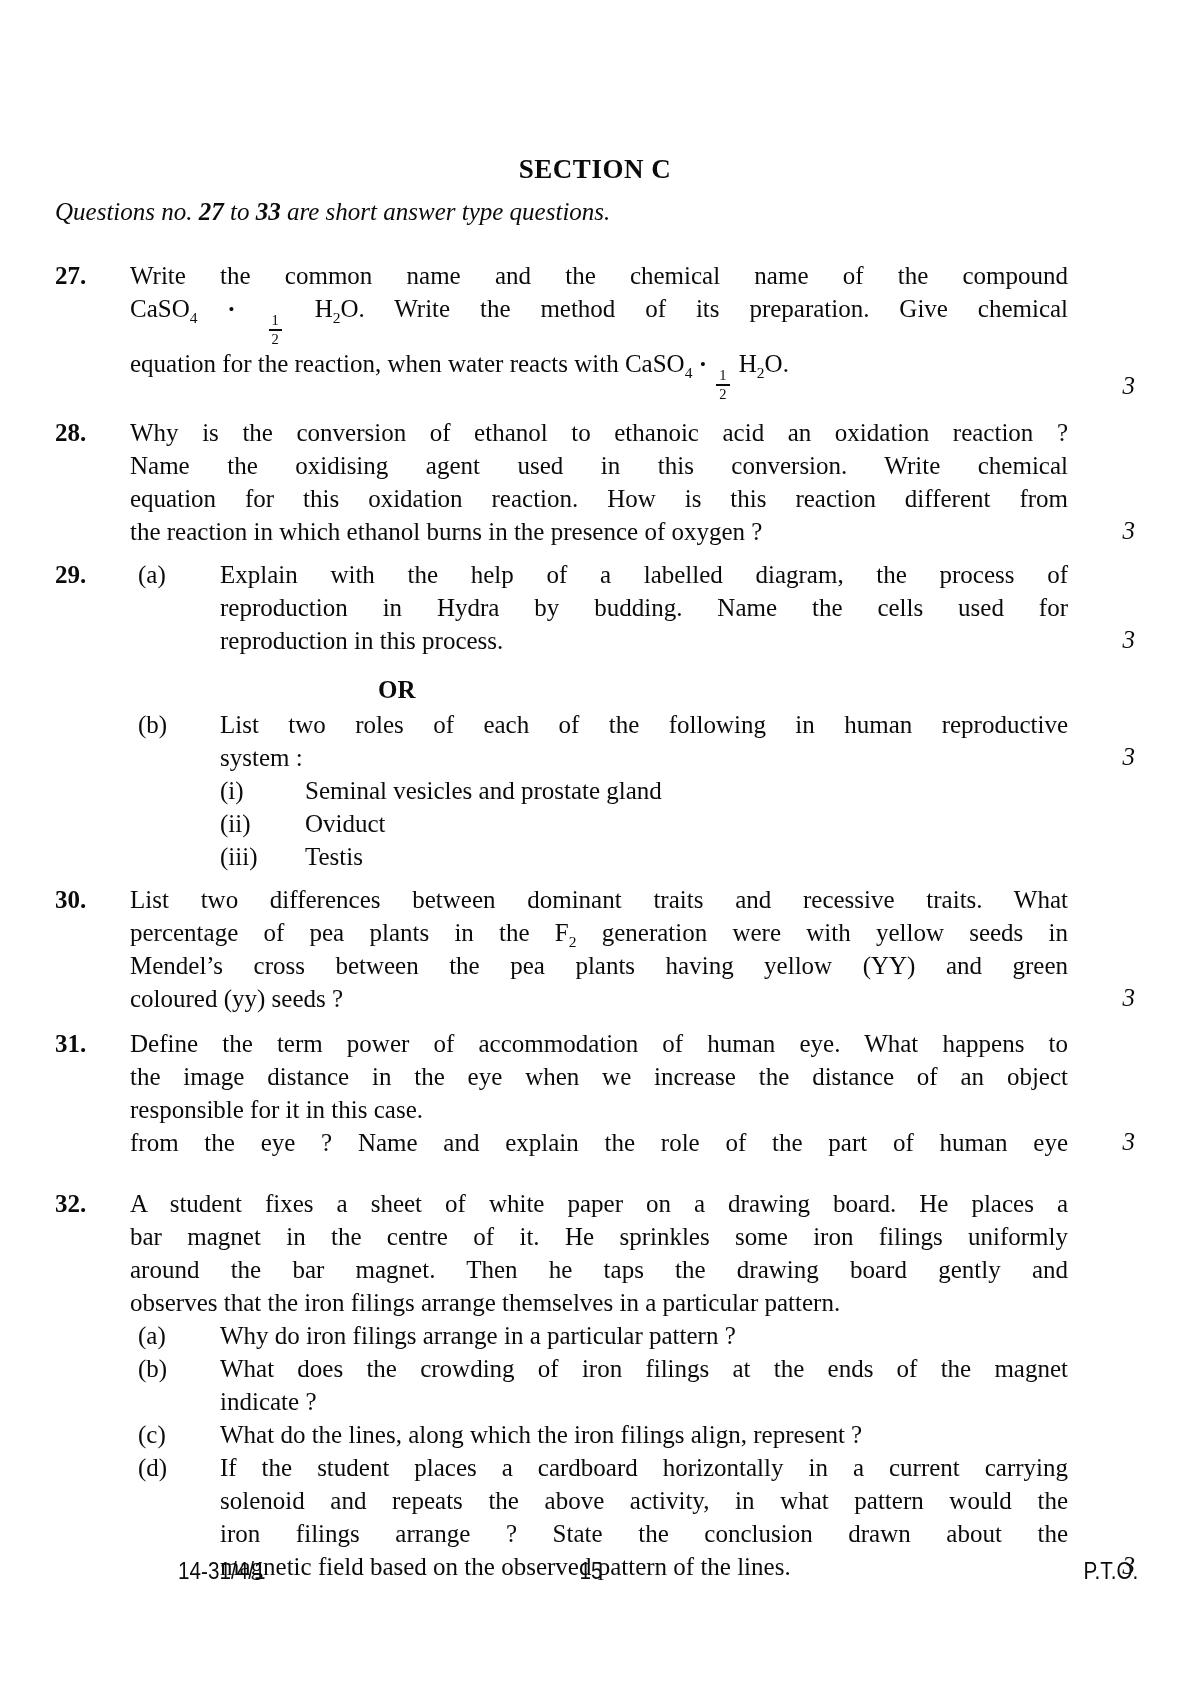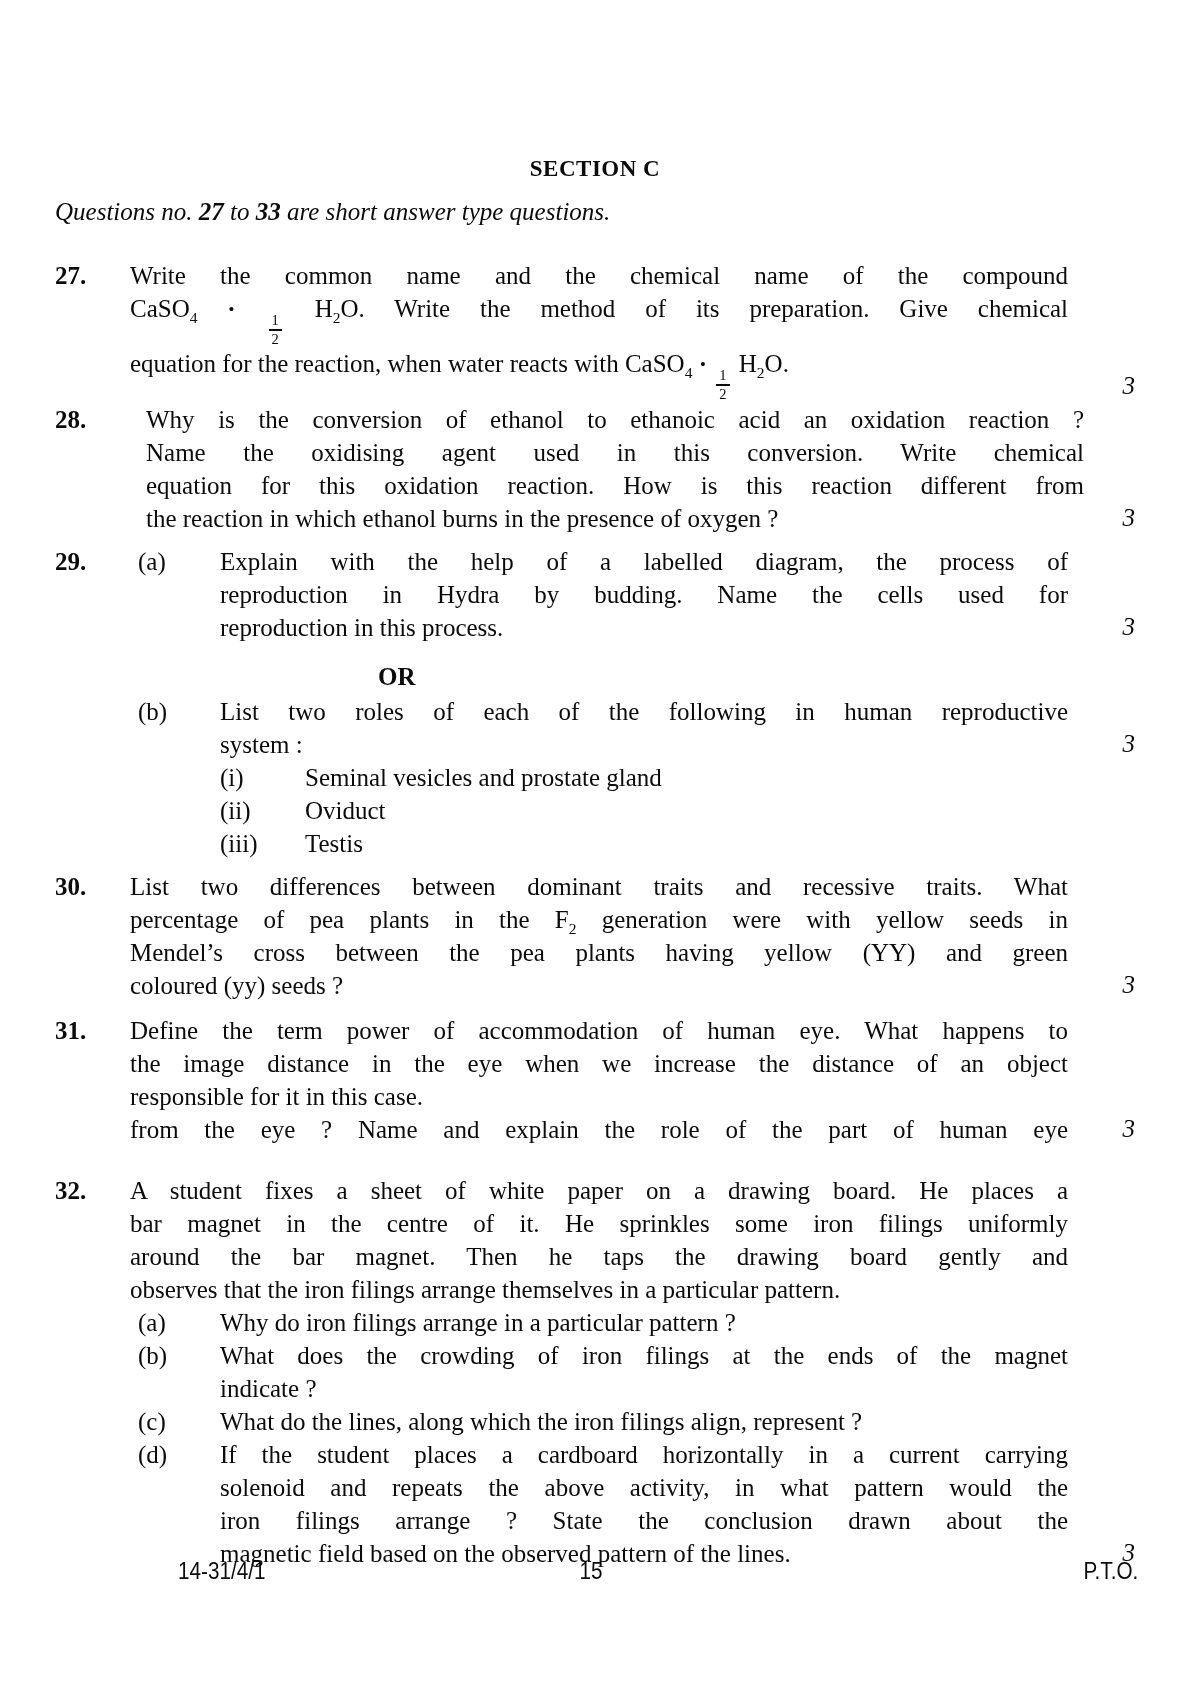--- a/index.html
+++ b/index.html
@@ -10,21 +10,21 @@
     color:#0b0b0b;
     font-family:"Liberation Serif","DejaVu Serif",serif;
     font-size:25px;
     box-sizing:border-box;
     padding:152px 55px 0 55px;
     overflow:hidden;
   }
   .section-title{
     text-align:center;
     font-weight:bold;
-    font-size:23px;
+    font-size:27px;
     line-height:34px;
     letter-spacing:0.5px;
   }
   .instructions{
     font-style:italic;
     line-height:33px;
     margin-top:9px;
   }
   .row{display:flex;align-items:flex-start;}
   .cnum{width:75px;flex:none;font-weight:bold;line-height:33px;}
@@ -51,21 +51,21 @@
     vertical-align:-0.55em;
     font-size:0.58em;
     line-height:1.15;
     margin:0 3px;
   }
   .frac .fnum{border-bottom:2px solid #0b0b0b;padding:0 3px;}
   .frac .fden{padding:0 3px;}
   .or-row{margin-top:16px;}
   .or-label{font-weight:bold;margin-left:248px;line-height:33px;}
   .mt-q27{margin-top:31px;}
-  .mt-q28{gap:16px;}
+  .mt-q28{margin-top:13px;}
   .mt-q29{margin-top:10px;}
   .mt-b{margin-top:2px;}
   .mt-q30{margin-top:10px;}
   .mt-q31{margin-top:12px;}
   .mt-q32{margin-top:28px;}
   .footer{
     position:absolute;
     left:45px;right:52px;top:1556px;
     display:flex;
     font-family:"Liberation Sans","DejaVu Sans",sans-serif;

